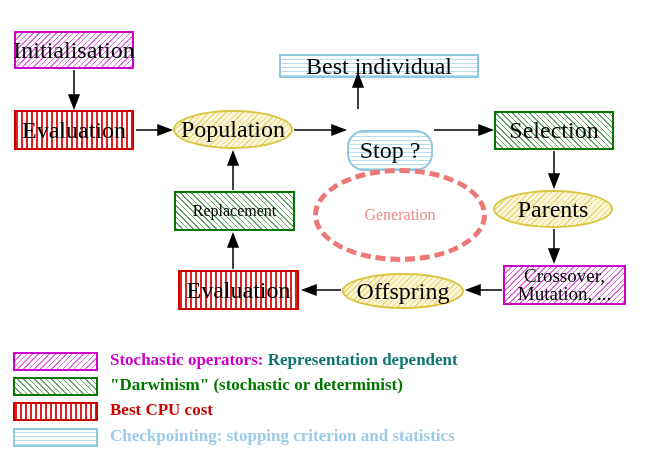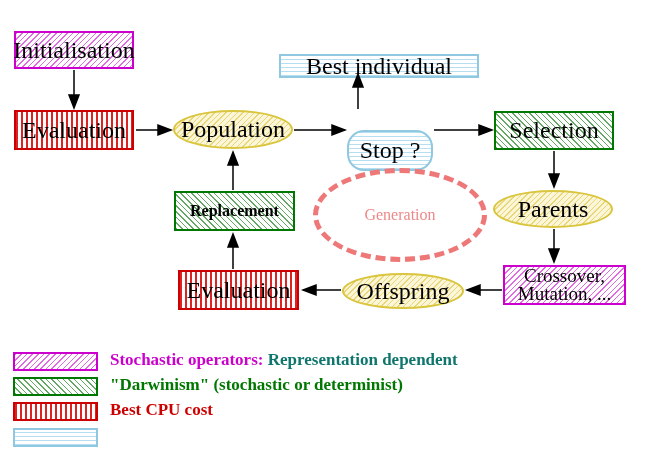--- a/index.html
+++ b/index.html
@@ -28,21 +28,21 @@
   .stripes-cyan {
     background:repeating-linear-gradient(0deg,#b5dff0 0,#b5dff0 1px,#ffffff 1px,#ffffff 4px);
     border:2px solid #8fc8e0;
   }
   .ellipse-yellow {
     background:repeating-linear-gradient(135deg,#e9d677 0,#e9d677 1px,#fcf6d8 1px,#fcf6d8 4px);
     border:2px solid #d9c53e;
     border-radius:50%;
   }
   .rounded { border-radius:17px;margin-top:20px; }
-  .small-label { font-size:16px;font-weight:bold; }
+  .small-label { font-size:16px; }
   .two-line { font-size:19px; line-height:18px; flex-direction:column; }
   .generation-ellipse {
     position:absolute; border:5px dashed #ee7777; border-radius:50%;
     display:flex; align-items:center; justify-content:center;
     color:#ee8888; font-size:16px;
   }
   #arrows { position:absolute; left:0; top:0; width:670px; height:465px; pointer-events:none; }
   
   .swatch { position:absolute; width:81px; height:15px; box-sizing:content-box; }
   .legend-text {
@@ -133,14 +133,15 @@
     <span class="t-gold">Representation dependent</span>
   </div>
 
   <div class="swatch hatch-green" style="left:13px; top:377px;"></div>
   <div class="legend-text t-green" style="top:376px;">"Darwinism" (stochastic or determinist)</div>
 
   <div class="swatch stripes-red" style="left:13px; top:402px;"></div>
   <div class="legend-text t-red" style="top:401px;">Best CPU cost</div>
 
   <div class="swatch stripes-cyan" style="left:13px; top:428px;"></div>
+  <div class="legend-text t-cyan" style="top:427px;">Checkpointing: stopping criterion and statistics</div>
 
 </div>
 
 </body></html>

